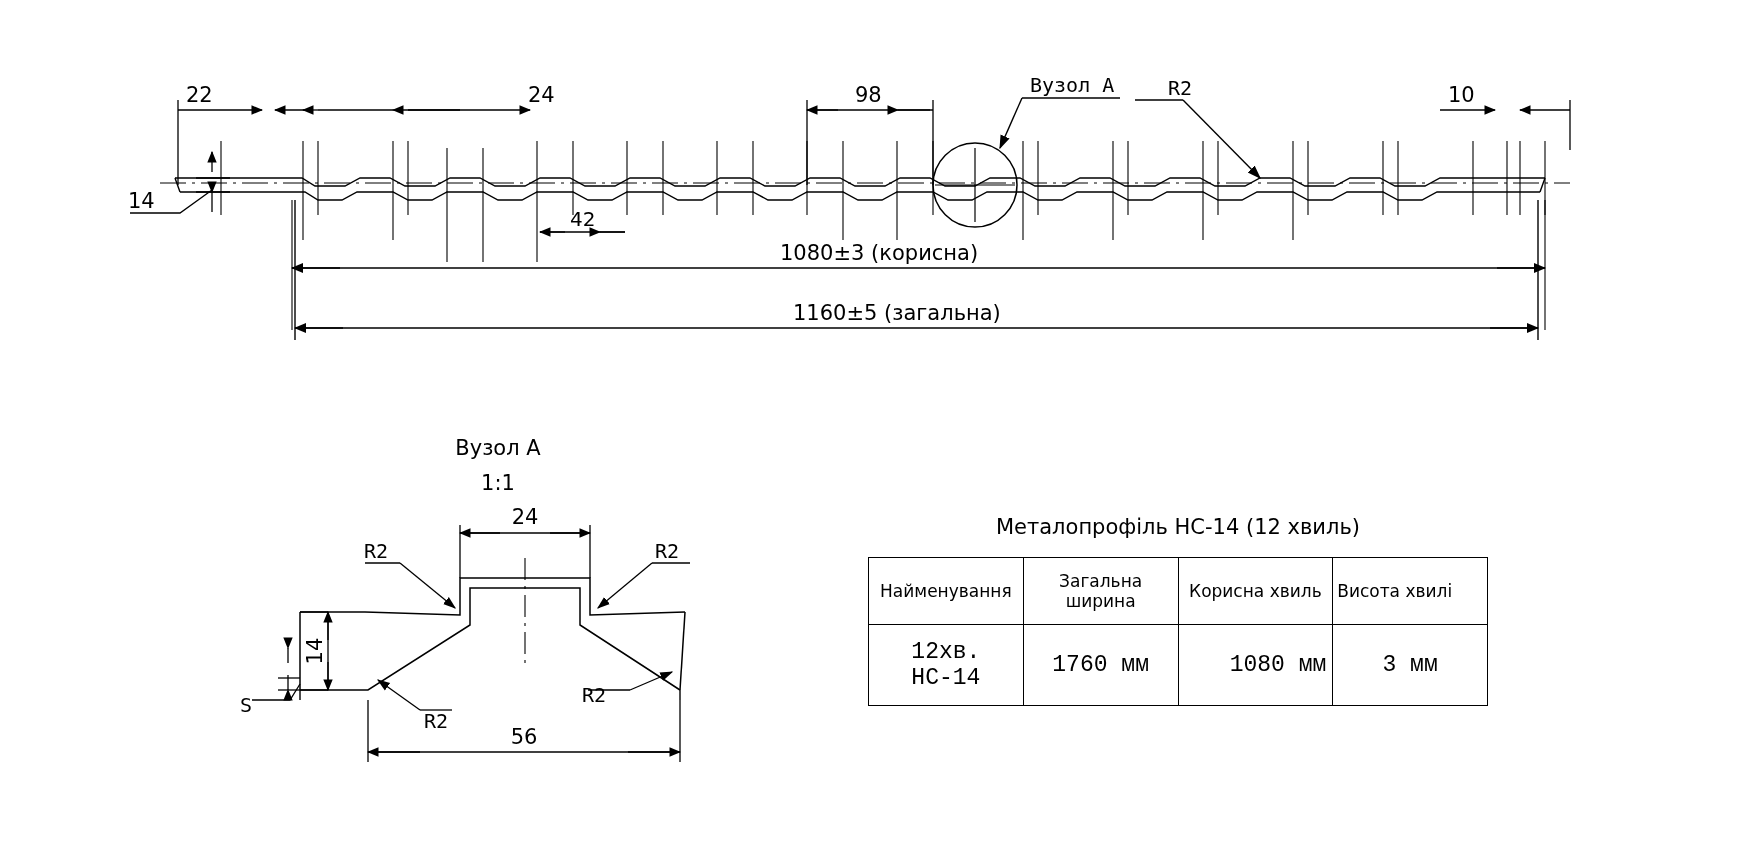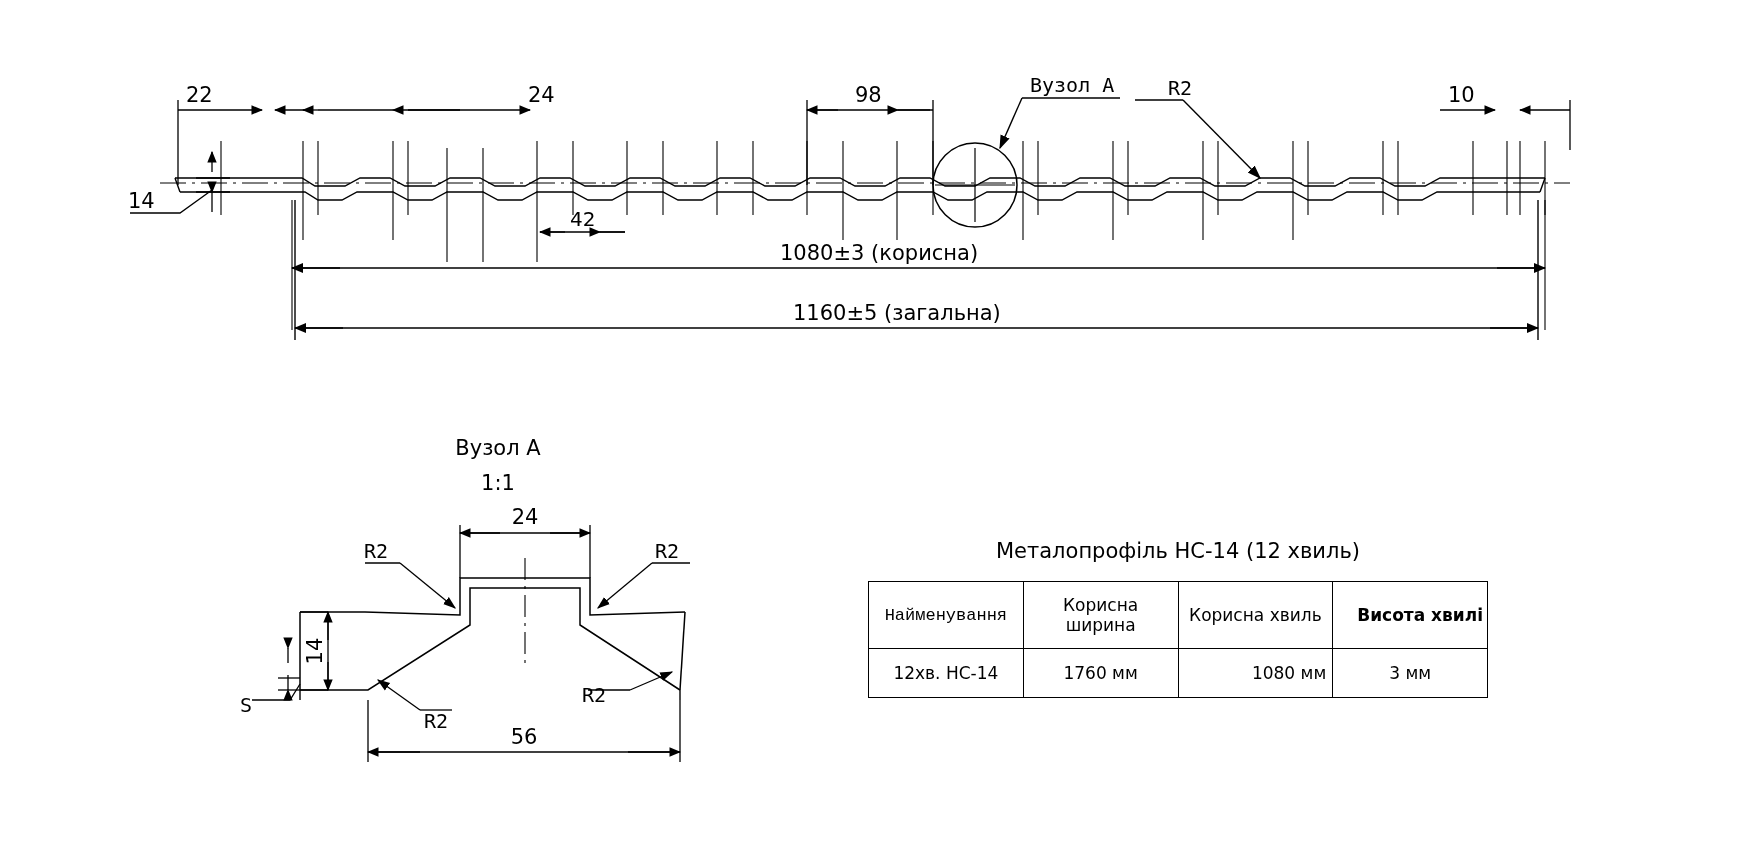--- a/index.html
+++ b/index.html
@@ -31,21 +31,21 @@
     height: 856px;
   }
   text {
     font-family: "DejaVu Sans", sans-serif;
     fill: #000000;
   }
   .dim-label { font-size: 21px; }
   .dim-label-sm { font-size: 20px; }
   .title-text { font-size: 21px; }
   .table-head { font-size: 17px; }
-  .table-cell { font-size: 17px; }
+  .table-cell { font-size: 23px; font-family: Liberation Mono, monospace; }
   .mono { font-family: "DejaVu Sans Mono", monospace; font-size: 20px; }
   .lbl-vert { font-size: 21px; }
 </style>
 </head>
 <body>
 
 <div id="sheet">
 
   <svg class="drawing" viewBox="0 0 1754 856">
     <defs>
@@ -304,29 +304,29 @@
     </g>
     <text class="mono" x="424" y="728">R2</text>
 
     <g stroke="#000" stroke-width="1.3" fill="none">
       <path d="M630,690 L672,672" marker-end="url(#arrLead)"></path>
       <path d="M630,690 L588,690"></path>
     </g>
     <text class="mono" x="582" y="702">R2</text>
   </svg>
 
-  <div style="position:absolute; left:868px; top:515px; width:620px;margin-top:24px;">
+  <div style="position:absolute; left:868px; top:515px; width:620px;">
     <div style="text-align:center; font-size:21px; margin-bottom:18px;">Металопрофіль НС-14 (12 хвиль)</div>
     <table style="border-collapse:collapse; width:620px; table-layout:fixed;">
       <thead>
         <tr>
-          <th class="table-head" style="border:1.6px solid #000; padding:13px 6px; font-weight:normal; text-align:center;font-family:Liberation Mono, monospace;">Найменування</th>
-          <th class="table-head" style="border:1.6px solid #000; padding:13px 6px; font-weight:normal; text-align:center;">Корисна ширина</th>
+          <th class="table-head" style="border:1.6px solid #000; padding:13px 6px; font-weight:normal; text-align:center;">Найменування</th>
+          <th class="table-head" style="border:1.6px solid #000; padding:13px 6px; font-weight:normal; text-align:center;">Загальна ширина</th>
           <th class="table-head" style="border:1.6px solid #000; padding:13px 6px; font-weight:normal; text-align:center;">Корисна хвиль</th>
-          <th class="table-head" style="border:1.6px solid #000; padding:13px 4px; font-weight:bold; text-align:right;">Висота хвилі</th>
+          <th class="table-head" style="border:1.6px solid #000; padding:13px 4px; font-weight:normal; text-align:left;">Висота хвилі</th>
         </tr>
       </thead>
       <tbody>
         <tr>
           <td class="table-cell" style="border:1.6px solid #000; padding:14px 6px; text-align:center;">12хв. НС-14</td>
           <td class="table-cell" style="border:1.6px solid #000; padding:14px 6px; text-align:center;">1760 мм</td>
           <td class="table-cell" style="border:1.6px solid #000; padding:14px 6px; text-align:right;">1080 мм</td>
           <td class="table-cell" style="border:1.6px solid #000; padding:14px 6px; text-align:center;">3 мм</td>
         </tr>
       </tbody>

